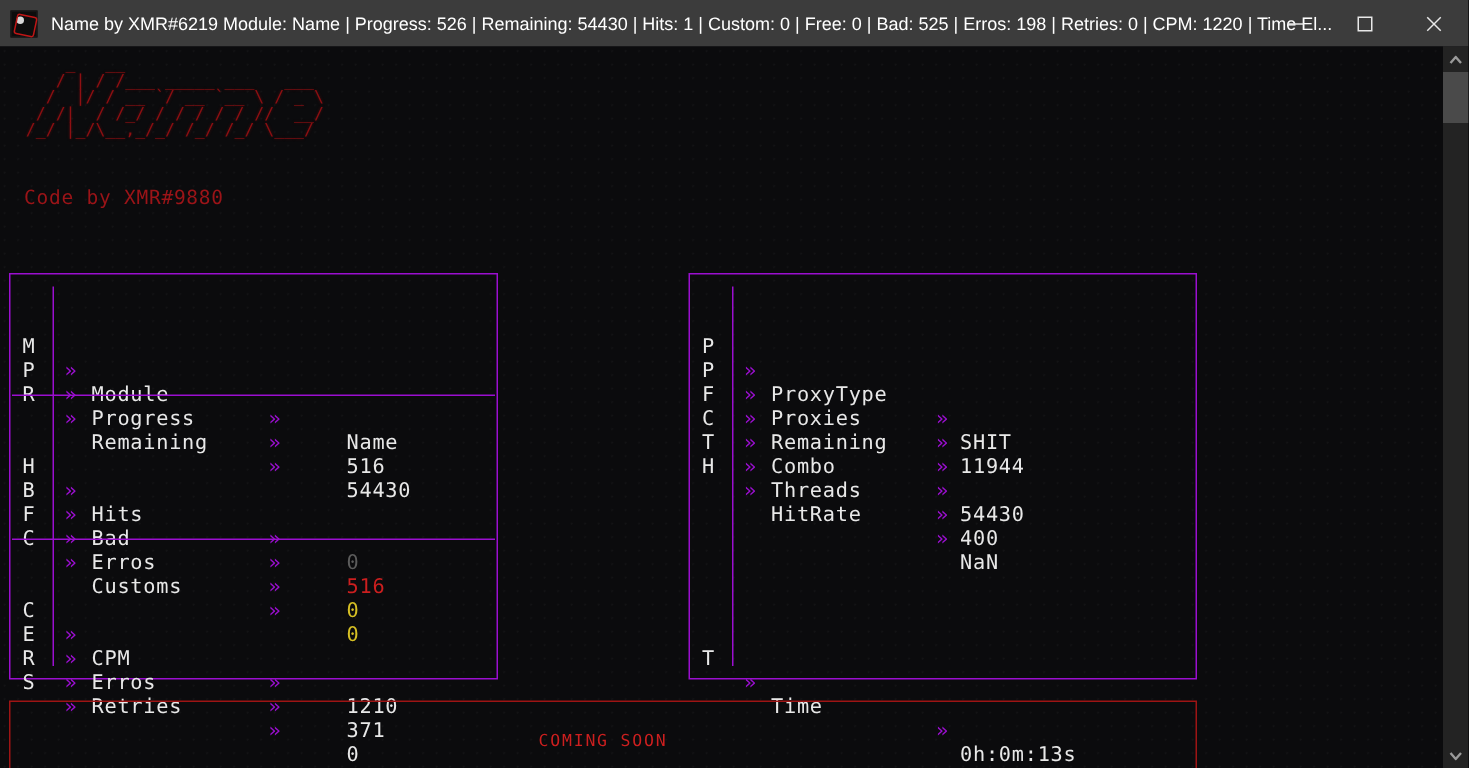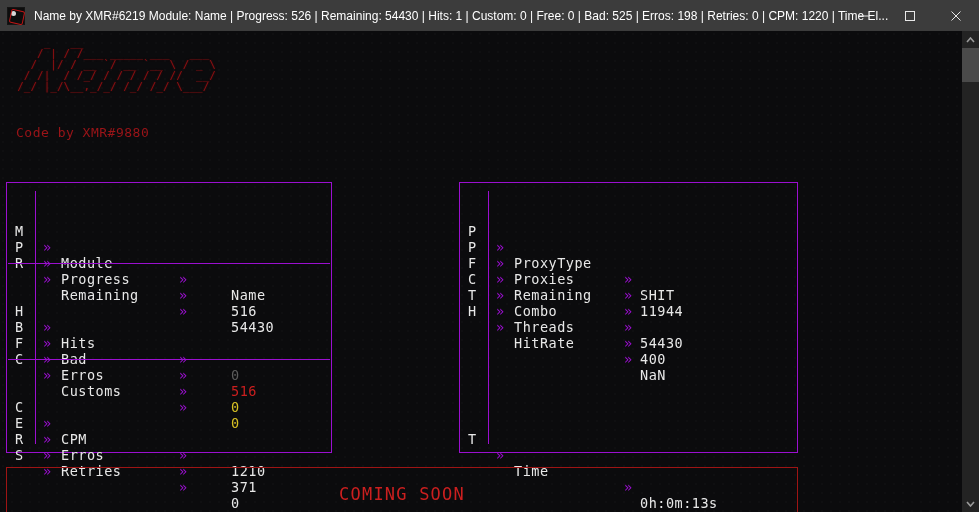--- a/index.html
+++ b/index.html
@@ -247,21 +247,21 @@
     width: 792px; height: 53px;
     border: 1px solid #9e1414;
     box-sizing: border-box;
   }
   .coming-soon {
     position: absolute;
     left: 0; right: 0;
     top: 50%;
     transform: translateY(-50%);
     text-align: center;
-    font-size: 17px;
+    font-size: 11px;
     line-height: 14px;
     letter-spacing: 1.2px;
     color: #cc1f1f;
     white-space: pre;
   }
 </style>
 </head>
 <body>
 
 <div class="window">

